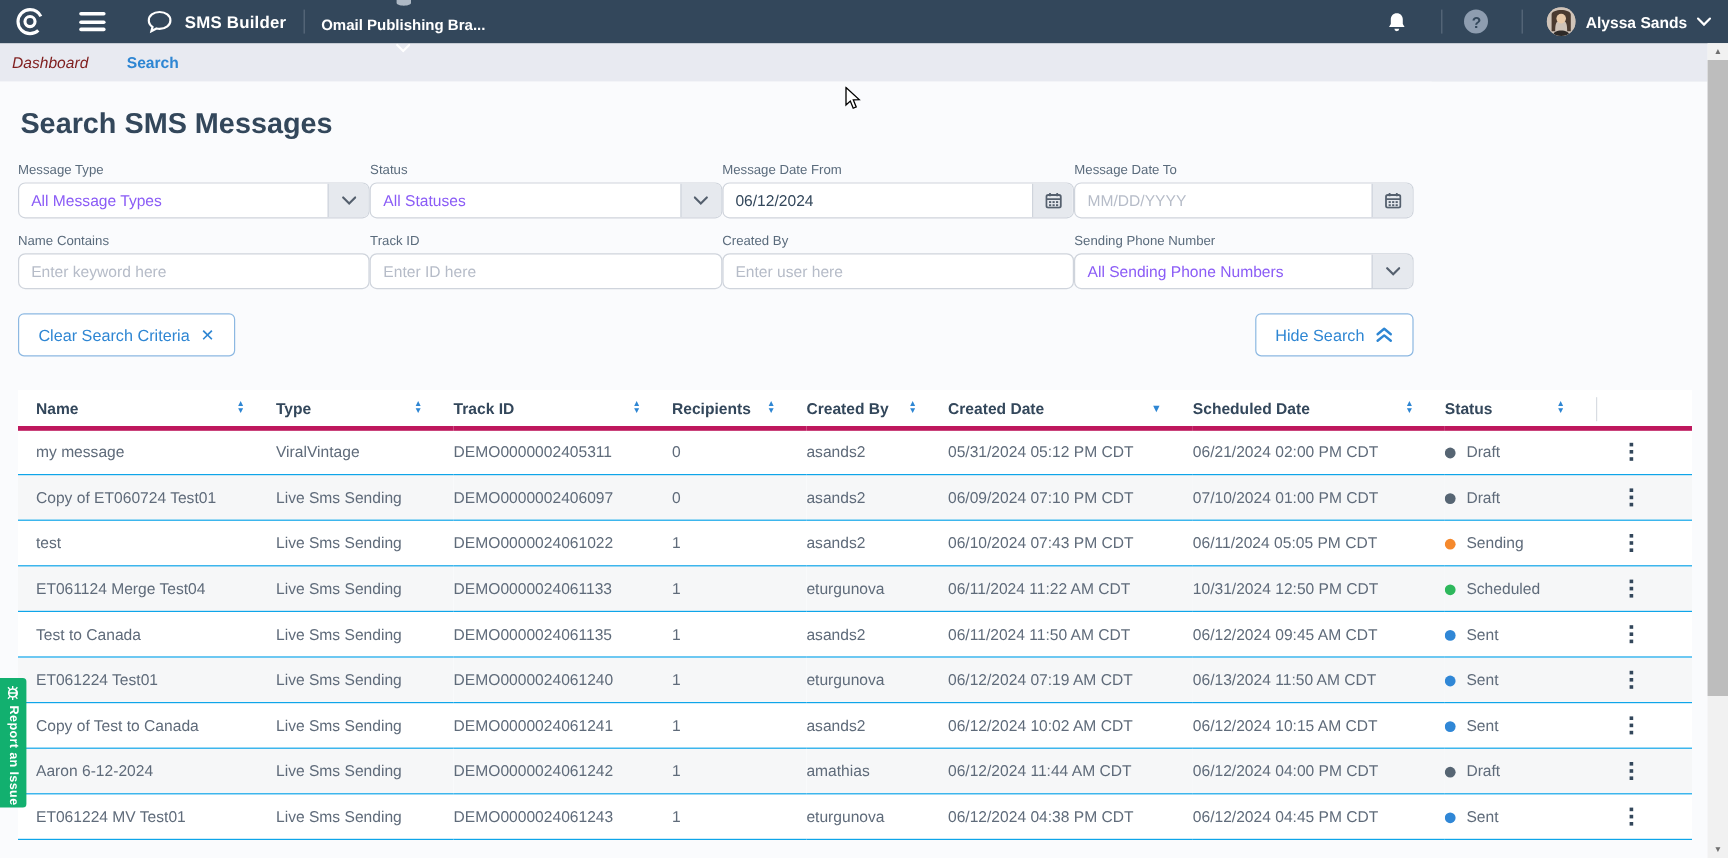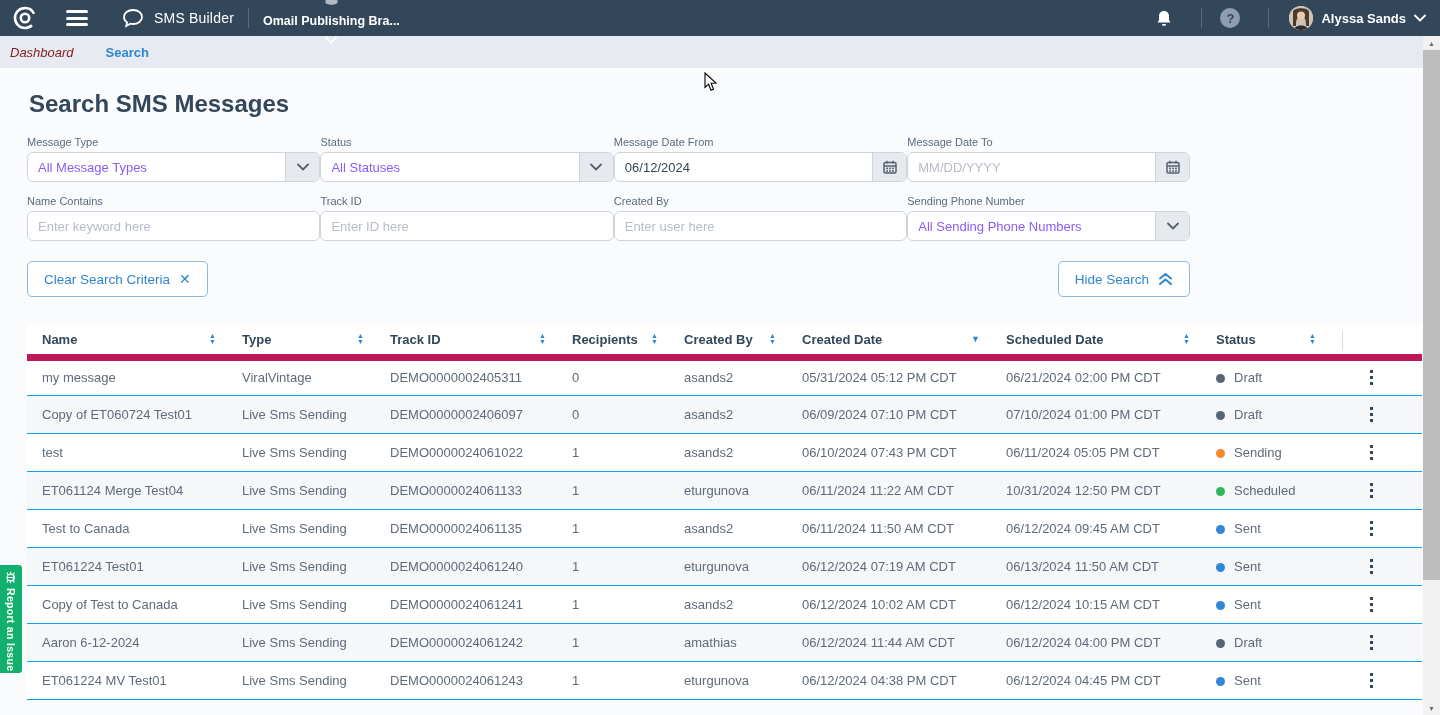--- a/index.html
+++ b/index.html
@@ -6,39 +6,39 @@
   html,body { width:1440px; height:715px; overflow:hidden; }
   body { font-family:"Liberation Sans","DejaVu Sans",sans-serif; background:#fafbfd; position:relative; color:#5f6b7a; }
 
   
   .navbar { position:absolute; top:0; left:0; width:1440px; height:36px; background:#33475b; display:flex; align-items:center; color:#fff; z-index:30; }
   .nav-left { display:flex; align-items:center; gap:0; }
   .nav-logo { width:26px; height:26px; margin:0 12px 0 12px; display:flex; align-items:center; justify-content:center; cursor:pointer; }
   .nav-burger { width:22px; height:16px; margin:0 16px; display:flex; flex-direction:column; justify-content:space-between; cursor:pointer; }
   .nav-burger span { display:block; height:3px; background:#fff; border-radius:2px; }
   .nav-bubble { margin:0 10px 0 18px; display:flex; align-items:center; }
-  .nav-apptitle { font-size:14px; font-weight:normal; letter-spacing:.2px; }
+  .nav-apptitle { font-size:14px; font-weight:bold; letter-spacing:.2px; }
   .nav-divider { width:1px; height:20px; background:#5b6b7d; margin:0 14px; }
   .nav-account { display:flex; align-items:center; gap:8px; font-size:12.5px; font-weight:bold; cursor:pointer;flex-direction:column; }
   .nav-spacer { flex:1; }
   .nav-right { display:flex; align-items:center; margin-right:14px; }
   .nav-iconbtn { display:flex; align-items:center; justify-content:center; cursor:pointer; }
   .help-circle { width:20px; height:20px; border-radius:50%; background:#8e9db0; color:#33475b; font-size:13px; font-weight:bold; display:flex; align-items:center; justify-content:center; }
   .avatar { width:24px; height:24px; border-radius:50%; overflow:hidden; background:#cdbfb5; margin:0 8px 0 0; }
   .nav-user { font-size:13px; font-weight:bold; margin-right:8px; }
   .chev { display:inline-block; }
 
   
   .breadcrumb-bar { position:absolute; top:36px; left:0; width:1423px; height:32px; background:#e8eaf1; display:flex; align-items:center; padding-left:10px; font-size:13px; }
   .crumb { margin-right:32px; cursor:pointer; }
   .crumb.inactive { color:#7f1d1d;font-style:italic; }
   .crumb.active { color:#2e86d3; font-weight:bold; }
 
   
-  .page { position:absolute; top:68px; left:12px; width:1193px; height:647px; background:#fafbfd; }
+  .page { position:absolute; top:68px; left:0; width:1193px; height:647px; background:#fafbfd; }
   .page-title { font-size:24px; font-weight:bold; color:#33475b; margin:22px 0 18px 17px; }
 
   .filters { padding:0 15px; }
   .filter-row { display:flex; margin-bottom:13px; }
   .filter-field { width:330px; }
   .filter-field.wide { width:318px; }
   .f-label { font-size:11px; color:#5a6b7c; margin-bottom:4px; }
   .control { height:30px; border:1px solid #cfd4dc; border-radius:6px; background:#fff; display:flex; align-items:center; overflow:hidden; }
   .control input { flex:1; border:none; outline:none; height:100%; padding:0 10px; font-size:13px; color:#33475b; font-family:inherit; background:transparent; }
   .control input::placeholder { color:#b6bcc8; }
@@ -46,21 +46,21 @@
   .ctrl-btn { width:34px; height:100%; background:#e6e9ee; border-left:1px solid #cfd4dc; display:flex; align-items:center; justify-content:center; color:#55606e; cursor:pointer; flex:none; }
   .select-ctrl { cursor:pointer; }
 
   .actions-row { display:flex; justify-content:space-between; padding:0 15px; margin-top:20px; }
   .btn-outline { display:flex; align-items:center; gap:9px; background:#fff; border:1px solid #8cb8e2; border-radius:5px; color:#2e86d3; font-size:13.5px; padding:0 16px; height:36px; cursor:pointer; font-family:inherit; }
   .x-icon { font-size:14px; font-weight:bold; }
 
   
   .table-wrap { margin:28px 0 0 15px; width:1395px; }
   table { border-collapse:collapse; width:1395px; table-layout:fixed; background:#fff; font-size:13px; }
-  thead th { text-align:left; font-weight:bold; color:#33475b; height:32px; background:#fff; border-bottom:7px solid #be185d; padding:0; cursor:pointer; }
+  thead th { text-align:left; font-weight:bold; color:#33475b; height:32px; background:#fff; border-bottom:4px solid #be185d; padding:0; cursor:pointer; }
   .th-inner { display:flex; align-items:center; justify-content:space-between; padding-right:26px; }
   th:first-child .th-inner { padding-left:15px; }
   .sort { color:#2e86d3; font-size:7px; line-height:6px; text-align:center; cursor:pointer; }
   .sort.desc { font-size:9px; line-height:9px; }
   th.actions-th { border-left:none; position:relative; }
   th.actions-th::before { content:""; position:absolute; left:0; top:6px; height:20px; width:1px; background:#d8dce2; }
   tbody tr { border-bottom:1px solid #0ea5e9; background:#fff; }
   tbody tr.striped { background:#f6f7f8; }
   tbody td { height:38px; padding:0; color:#5f6b7a; white-space:nowrap; overflow:hidden; }
   tbody td:first-child { padding-left:15px; }

